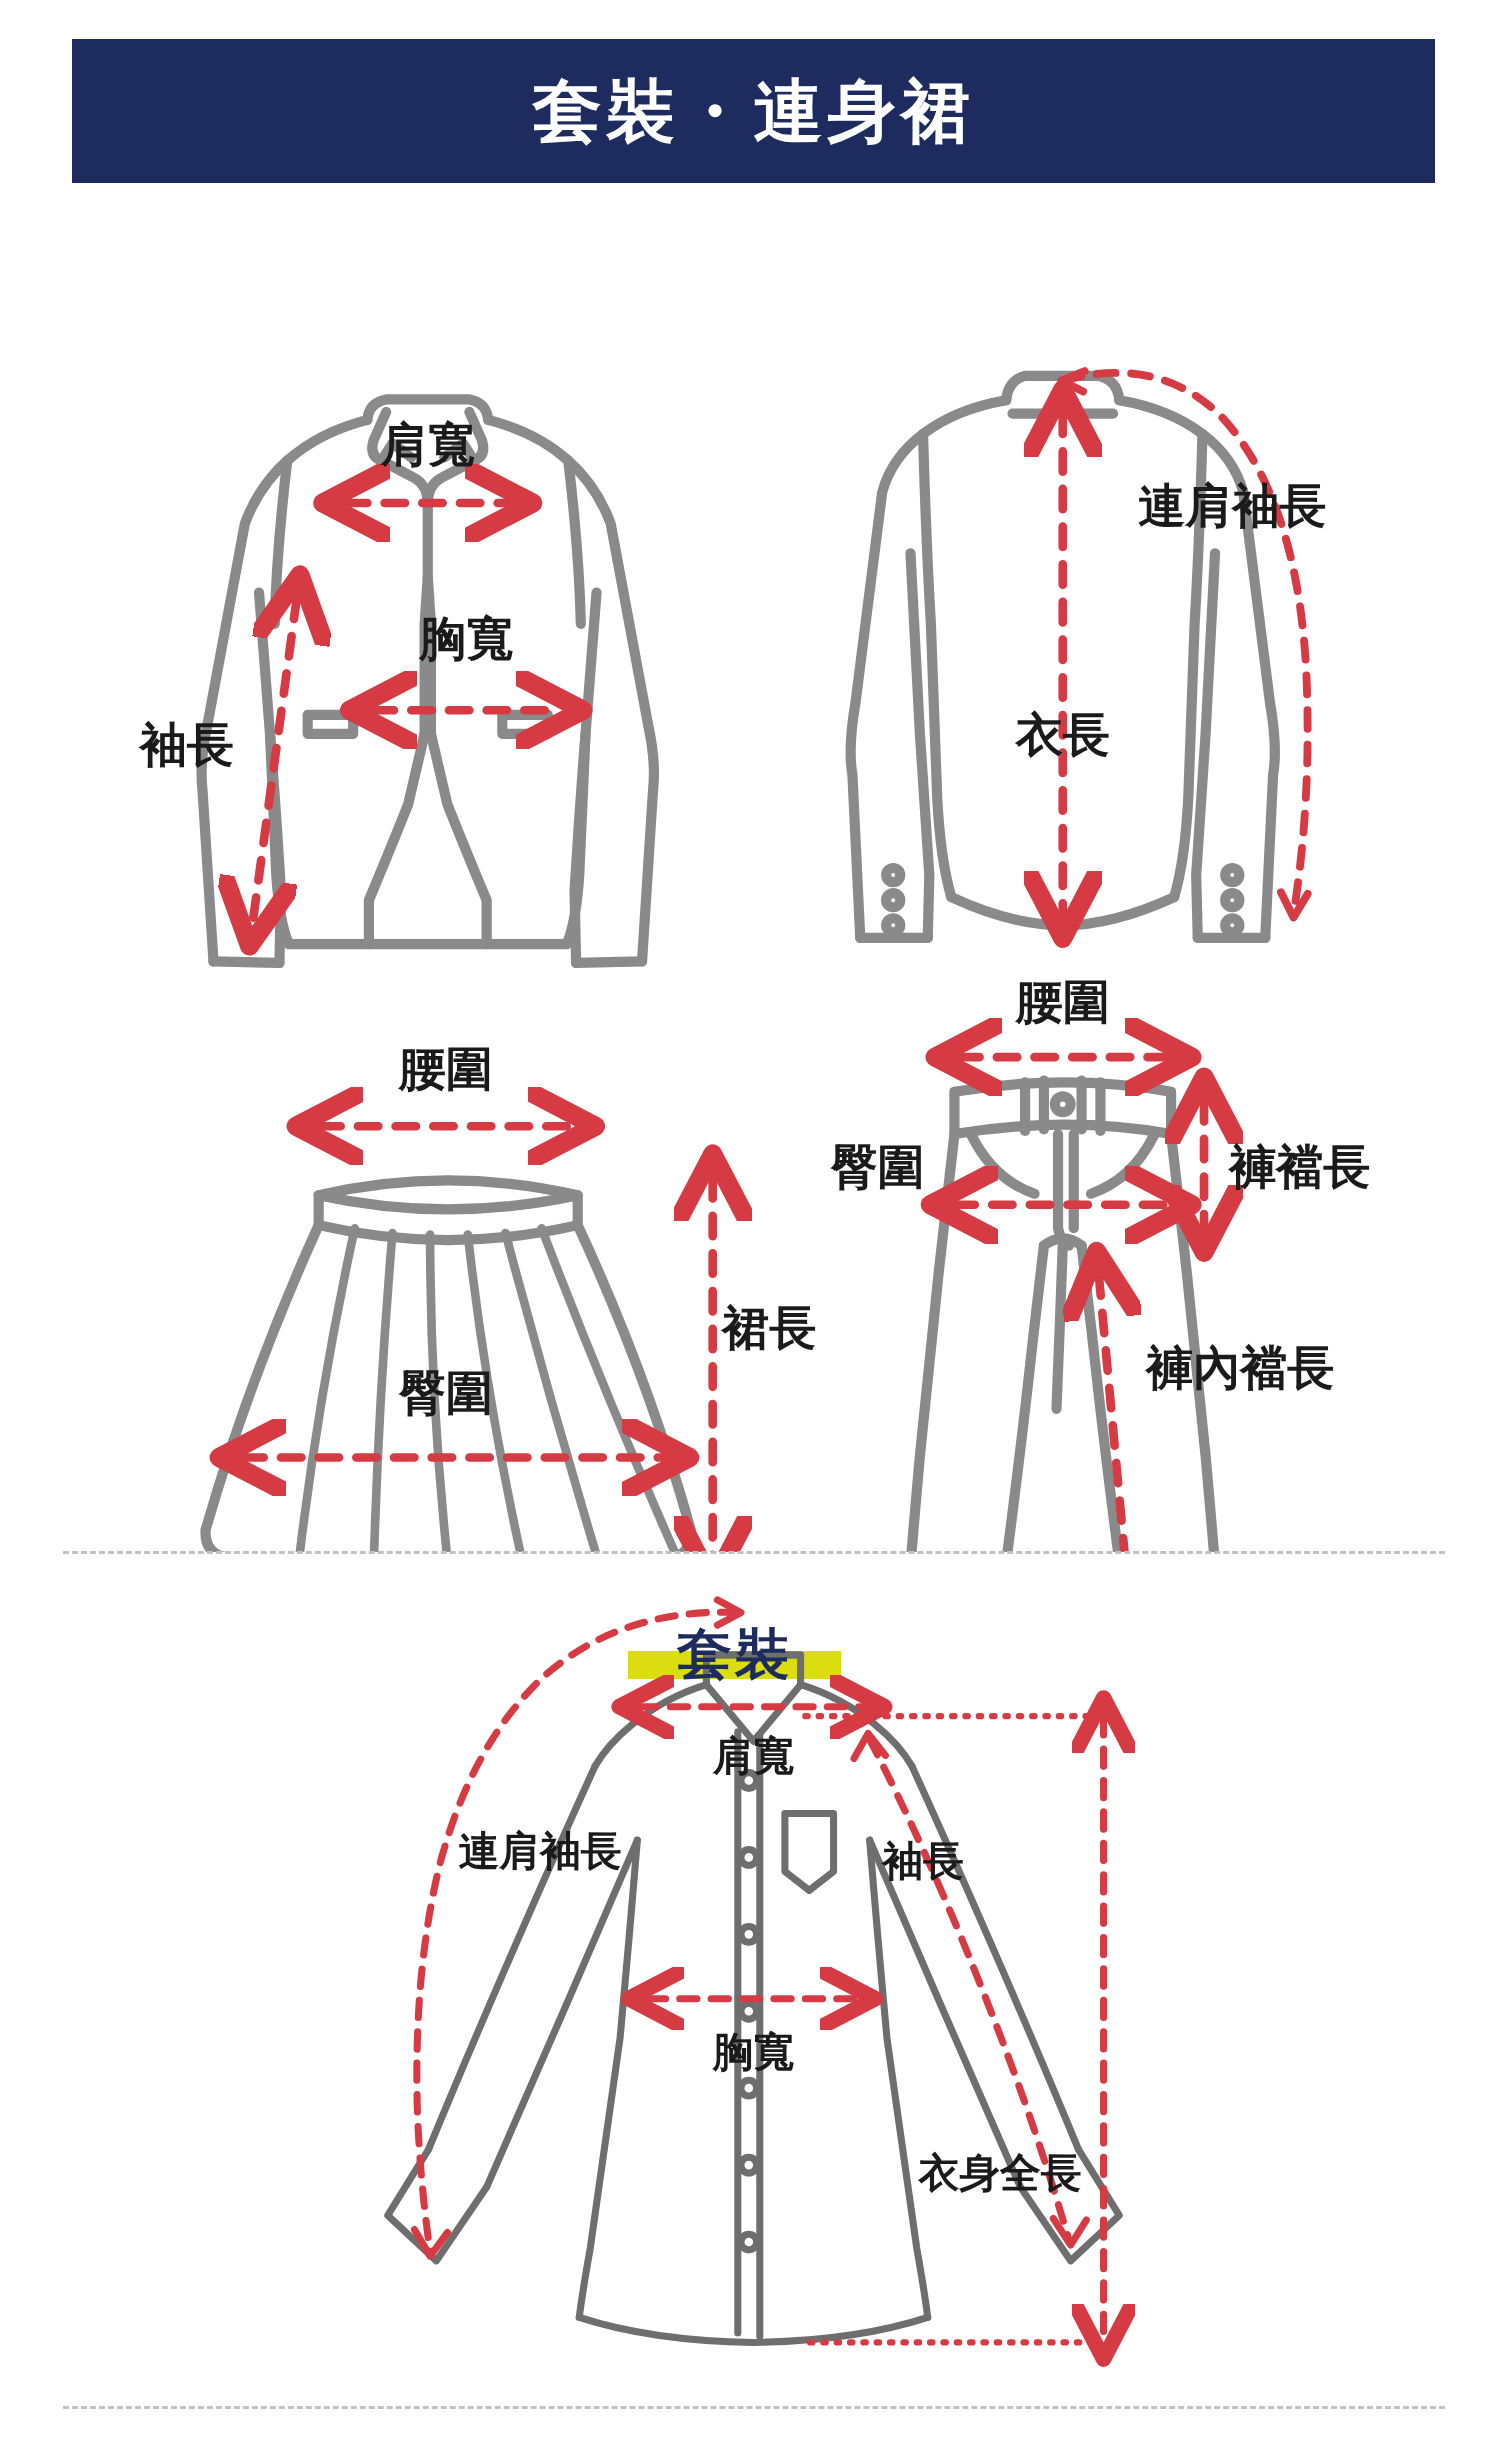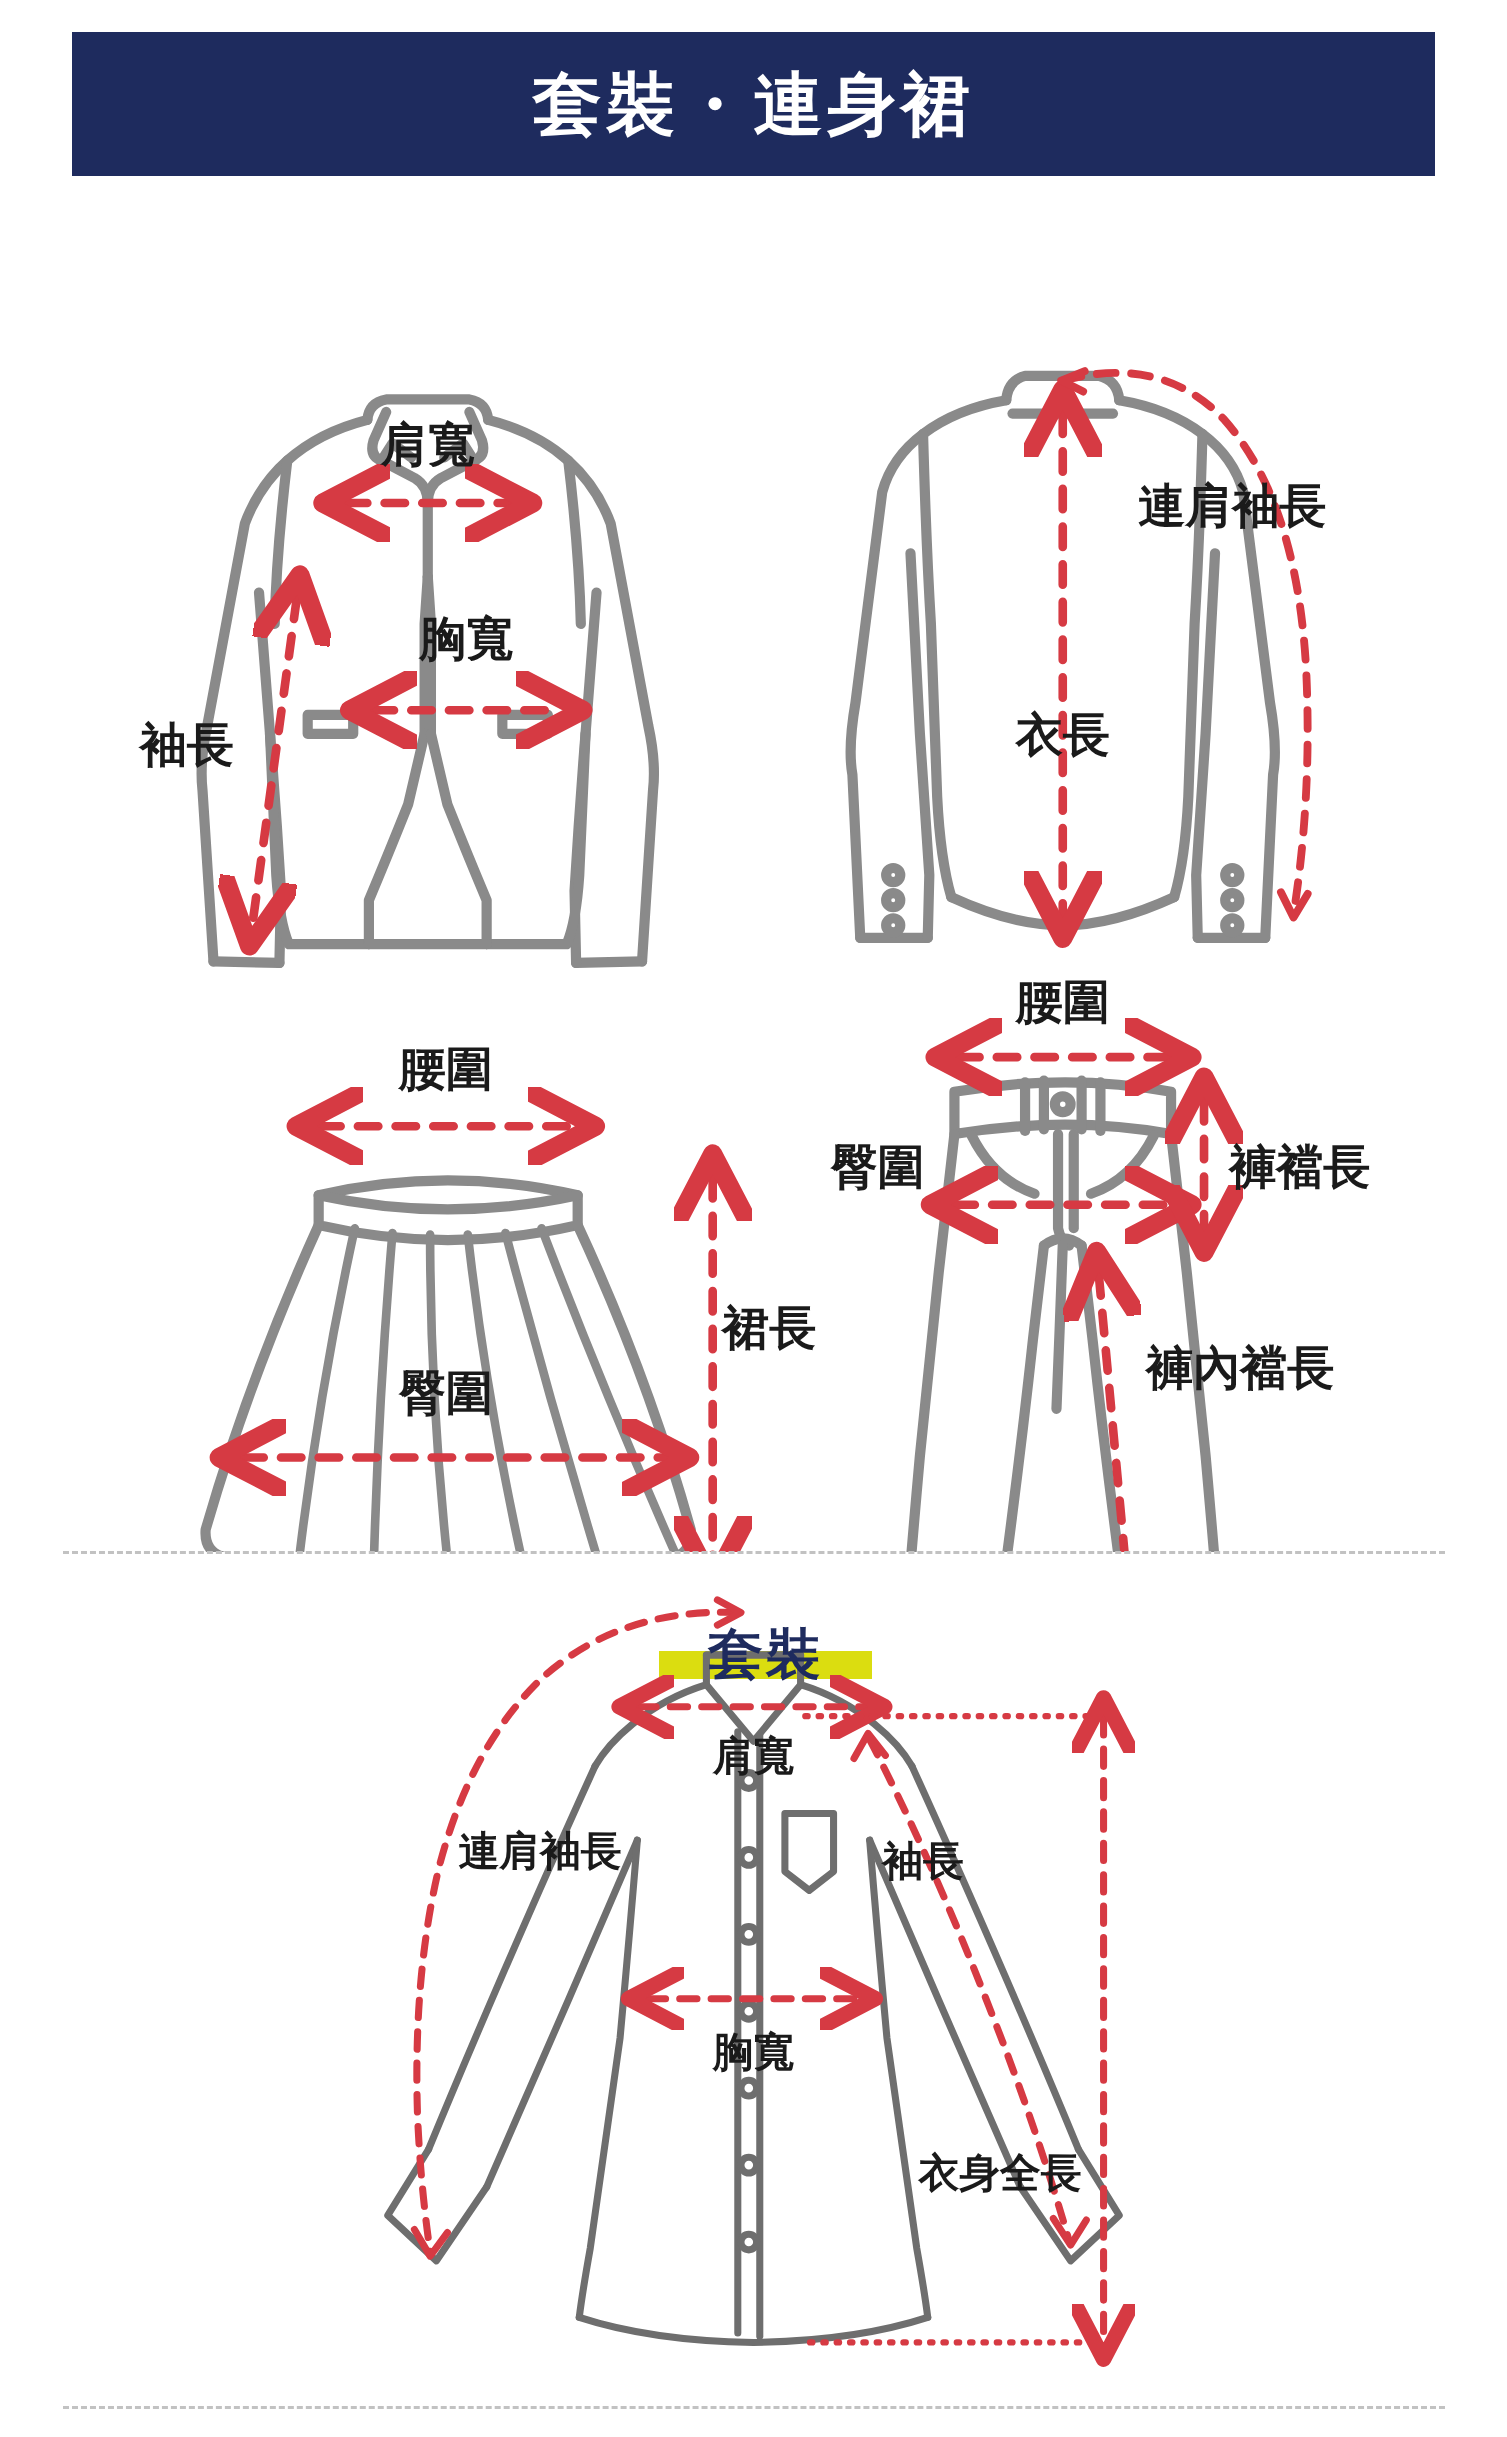--- a/index.html
+++ b/index.html
@@ -14,21 +14,21 @@
     height: 2438px;
     position: relative;
     font-family: "Liberation Sans", "DejaVu Sans", sans-serif;
     overflow: hidden;
   }
 
   
   .banner {
     position: absolute;
     left: 72px;
-    top: 32px;
+    top: 39px;
     width: 1363px;
     height: 144px;
     background: #1e2b5e;
     display: flex;
     align-items: center;
     justify-content: center;
     text-align: right;
   }
   .banner-title {
     color: #ffffff;
@@ -85,21 +85,21 @@
     z-index: 0;
   }
   .cat-label .txt {
     position: relative;
     z-index: 1;
     color: #1e2b5e;
     font-size: 55px;
     font-weight: bold;
     letter-spacing: 2.4px;
   }
-  #label-suit { left: 708px; top: 1443px; text-align: right; }
+  #label-suit { left: 677px; top: 1443px; text-align: right; }
 
   
   text.m-label {
     font-family: "Liberation Sans", "DejaVu Sans", sans-serif;
     font-weight: bold;
     fill: #1a1a1a;
   }
 </style>
 </head>
 <body>

